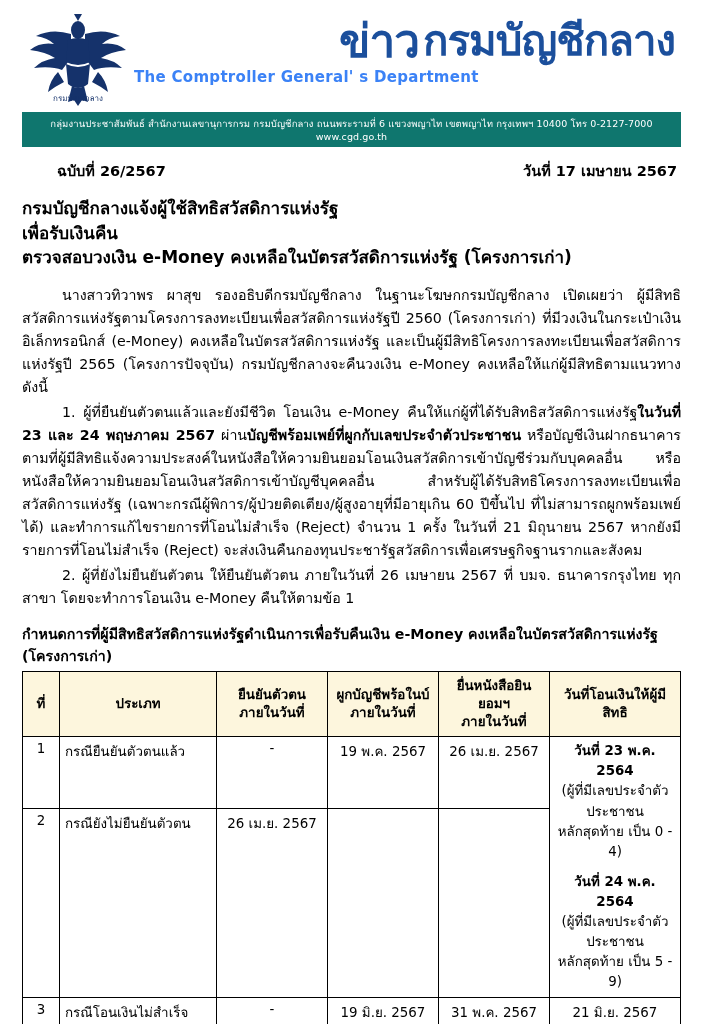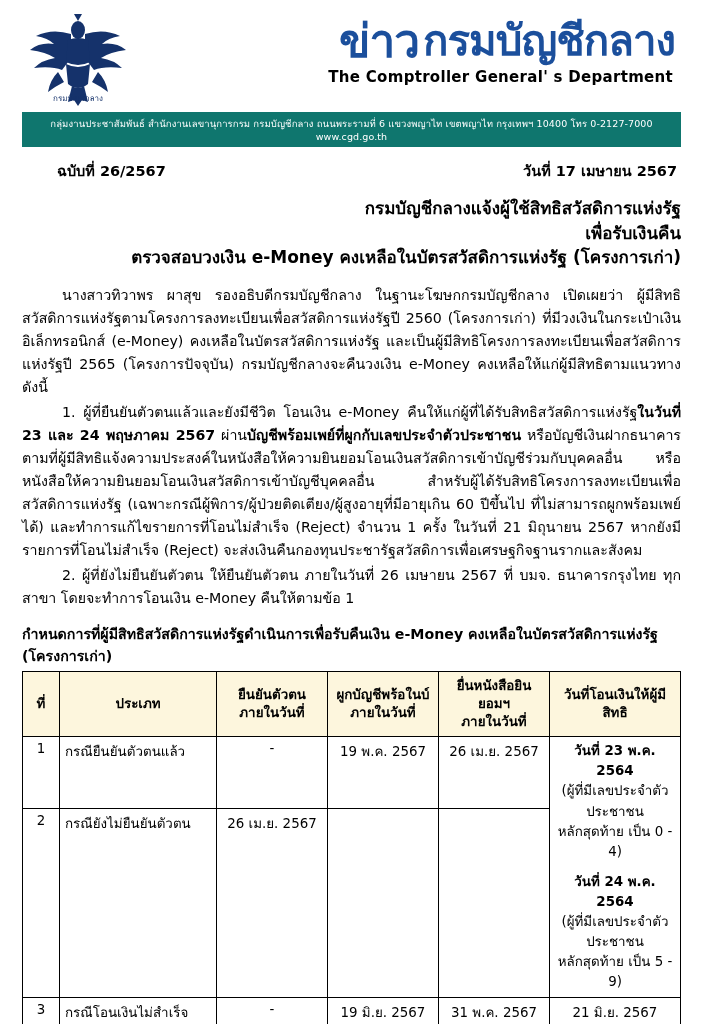--- a/index.html
+++ b/index.html
@@ -33,21 +33,20 @@
   }
   .garuda {
     width: 112px;
     height: 92px;
     position: relative;
     flex: 0 0 auto;
   }
   .garuda svg { display: block; }
   .brand {
     flex: 1 1 auto;
-    text-align: right;
     padding-top: 4px;
     padding-right: 6px;
   }
   .brand-thai {
     display: flex;
     align-items: center;
     justify-content: flex-end;
     gap: 4px;
   }
   .brand-news {
@@ -59,21 +58,21 @@
   }
   .brand-name {
     font-size: 42px;
     font-weight: bold;
     color: #1b4f9c;
     line-height: 1;
     letter-spacing: -1px;
   }
   .brand-en {
     font-size: 15px;
-    color: #000000;
+    color: #3b82f6;
     font-weight: bold;
     letter-spacing: 0.3px;
     margin-top: 4px;
     padding-right: 2px;
   }
 
   .addressbar {
     background: #0f766e;
     color: #ffffff;
     font-size: 9.5px;
@@ -87,21 +86,21 @@
     display: flex;
     justify-content: space-between;
     font-size: 14.5px;
     font-weight: bold;
     padding: 12px 4px 0 4px;
     margin-left: 31px;
   }
 
   
   .title-block {
-    text-align: right;
+    text-align: left;
     margin-top: 14px;
     line-height: 1.45;
   }
   .title-block div {
     font-size: 17px;
     font-weight: bold;
   }
 
   
   .body-text {

